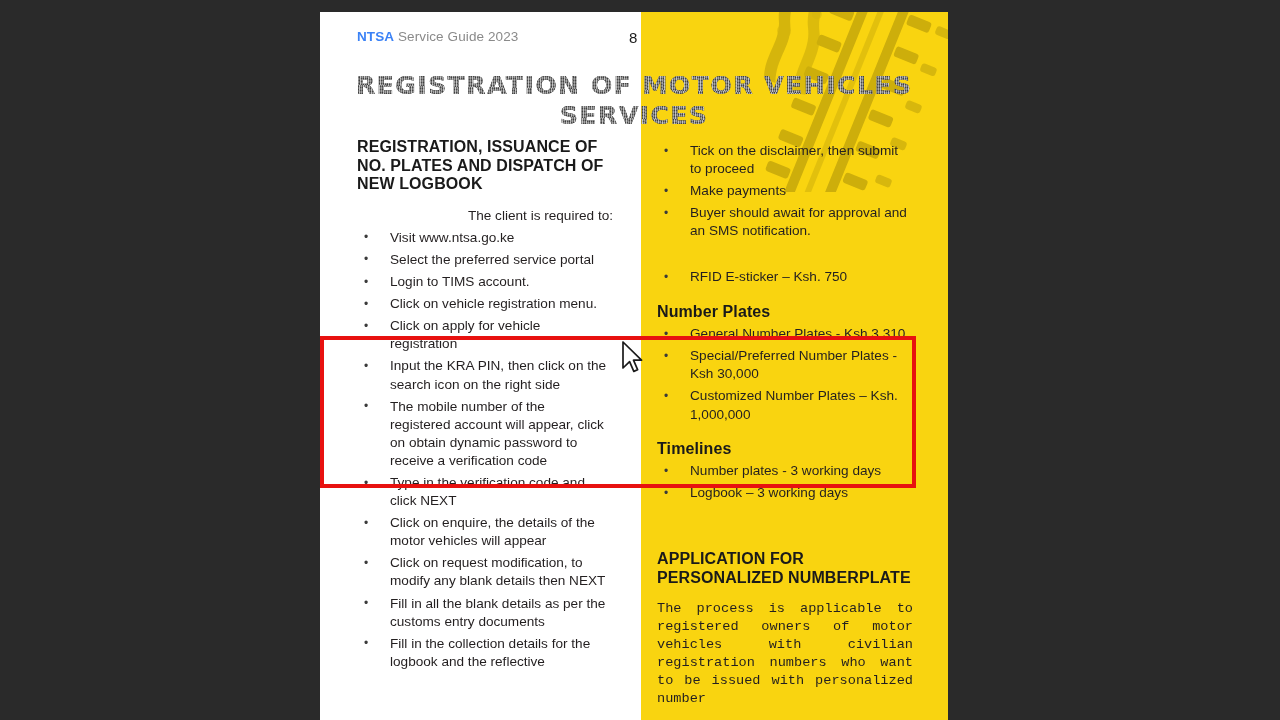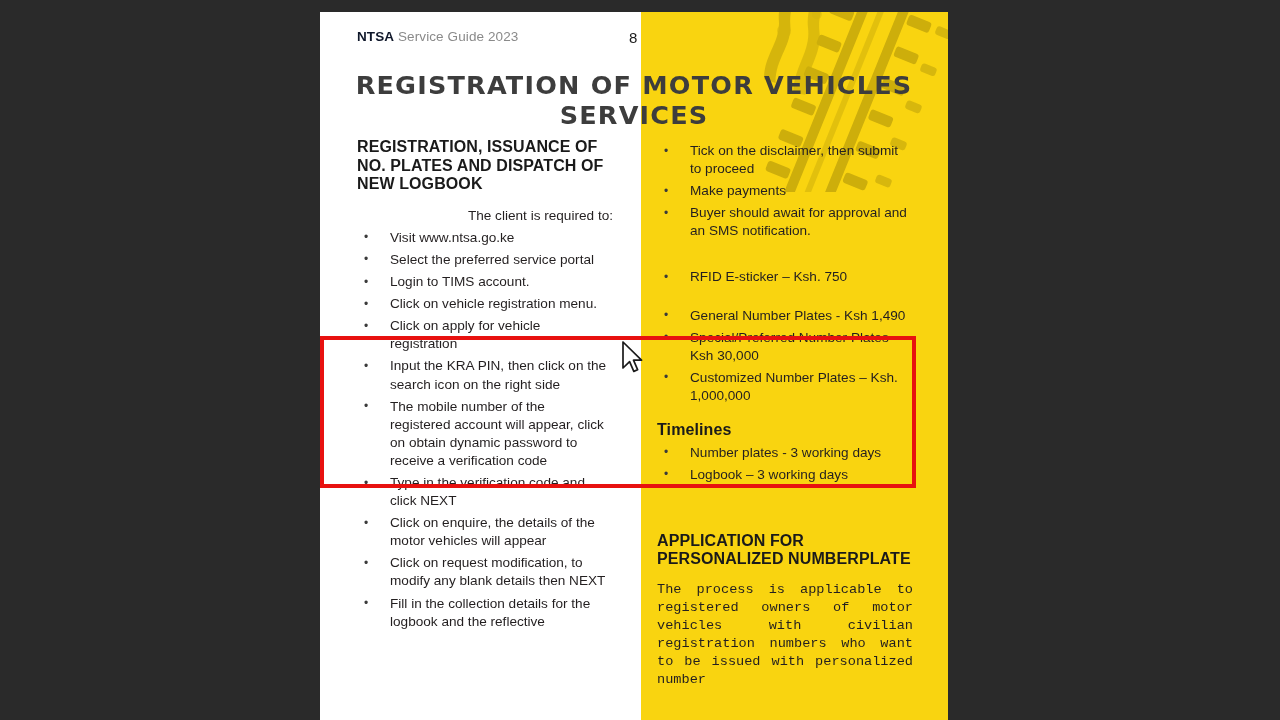--- a/index.html
+++ b/index.html
@@ -65,21 +65,21 @@
     width: 560px;
     display: flex;
     align-items: baseline;
   }
   .hdr-title {
     font-size: 13.5px;
     letter-spacing: .1px;
     color: #8a8a8a;
     white-space: pre;
   }
-  .hdr-title b { color: #0f172a; font-weight: 700; }
+  .hdr-title b { color: #3b82f6; font-weight: 700; }
   .hdr-pageno {
     position: absolute;
     left: 272px; top: 0;
     font-size: 15px;
     color: #1b1b1b;
   }
 
   
   .display-title {
     position: absolute;
@@ -263,56 +263,60 @@
       </div>
     </div>
 
     <div class="hdr">
       <div class="hdr-title"><b>NTSA</b><span> Service Guide 2023</span></div>
       <div class="hdr-pageno">8</div>
     </div>
 
     <div class="display-title-shadow">REGISTRATION OF MOTOR VEHICLES
 SERVICES</div>
+    <div class="display-title">REGISTRATION OF MOTOR VEHICLES
+SERVICES</div>
 
     <div class="col col-left">
       <div class="sec-head">REGISTRATION, ISSUANCE OF NO. PLATES AND DISPATCH OF NEW LOGBOOK</div>
       <div class="lead">The client is required to:</div>
       <ul class="bul">
         <li>Visit  www.ntsa.go.ke</li>
         <li>Select the preferred service portal</li>
         <li>Login to TIMS account.</li>
         <li>Click on vehicle registration menu.</li>
         <li>Click on apply for vehicle registration</li>
         <li>Input the KRA PIN, then click on the search icon on the right side</li>
         <li>The mobile number of the registered account will appear, click on obtain dynamic password to receive a verification code</li>
         <li>Type in the verification code and click NEXT</li>
         <li>Click on enquire, the details of the motor vehicles will appear</li>
         <li>Click on request modification, to modify any blank details then NEXT</li>
+        <li>Fill in all the blank details as per the customs entry documents</li>
         <li>Fill in the collection details for the logbook and the reflective</li>
       </ul>
     </div>
 
     <div class="col col-right">
       <ul class="bul">
         <li>Tick on the disclaimer, then submit to proceed</li>
         <li>Make payments</li>
         <li>Buyer should await for approval and an SMS notification.</li>
       </ul>
 
       <div class="gap-md"></div>
 
       <ul class="bul">
         <li>RFID E-sticker – Ksh. 750</li>
       </ul>
 
       <div class="gap-sm"></div>
 
-      <ul class="bul">
-        <li>General Number Plates - Ksh 1,490</li>
+      <div class="sec-head">Number Plates</div>
+      <ul class="bul">
+        <li>General Number Plates - Ksh 3,310</li>
         <li>Special/Preferred Number Plates - Ksh 30,000</li>
         <li>Customized Number Plates – Ksh. 1,000,000</li>
       </ul>
 
       <div class="gap-sm"></div>
 
       <div class="sec-head">Timelines</div>
       <ul class="bul">
         <li>Number plates - 3 working days</li>
         <li>Logbook – 3 working days</li>

